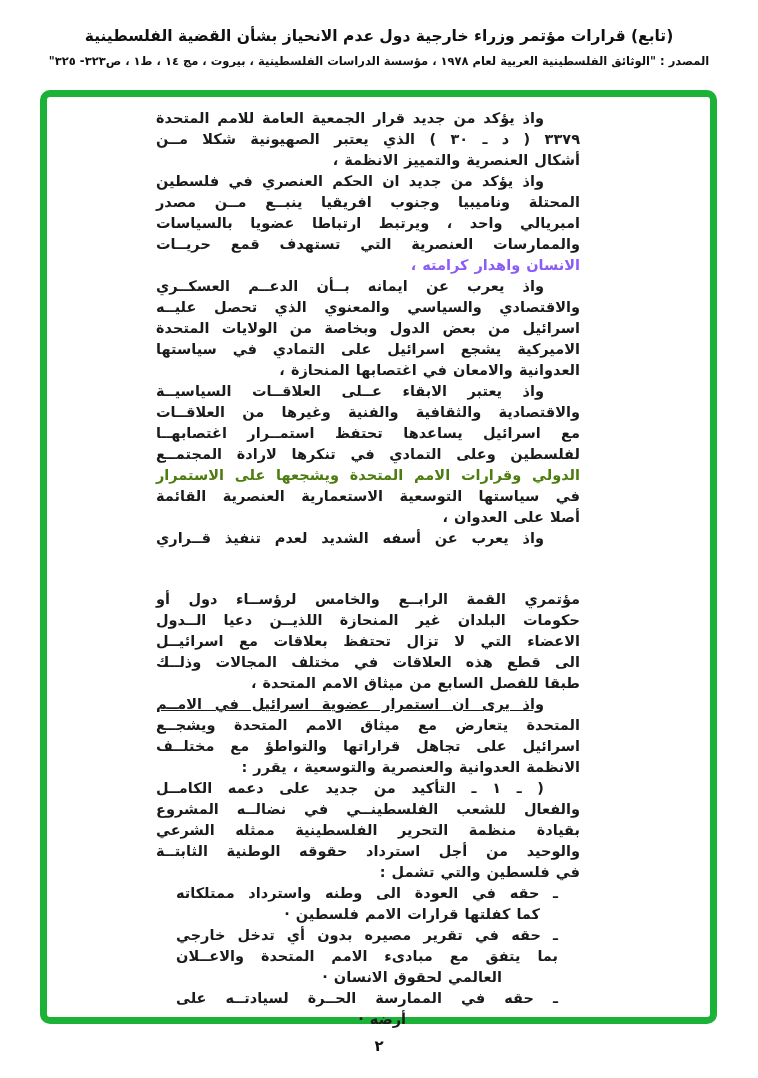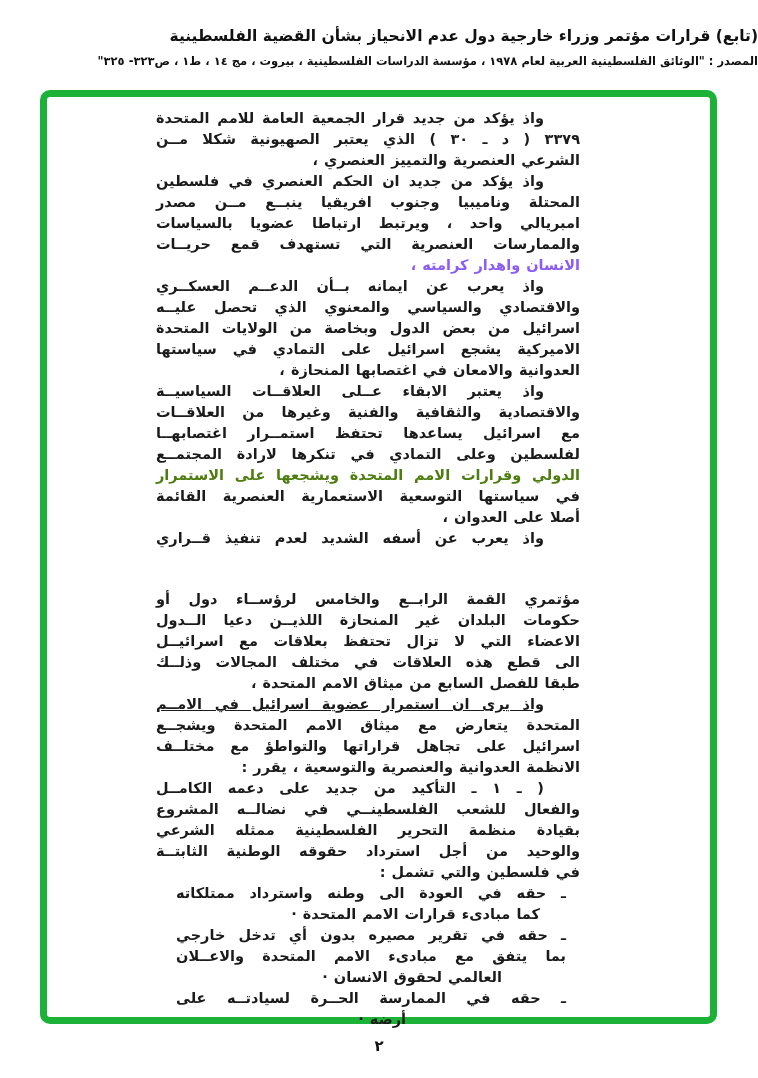--- a/index.html
+++ b/index.html
@@ -13,20 +13,21 @@
     width: 758px;
     height: 1078px;
     overflow: hidden;
     color: #1b1b1b;
   }
   .doc-header {
     position: absolute;
     top: 24px;
     left: 0;
     width: 758px;
+    text-align: center;
   }
   .doc-title {
     font-size: 15.5px;
     font-weight: 700;
     line-height: 24px;
     color: #111111;
   }
   .doc-source {
     margin-top: 6px;
     font-size: 11.5px;
@@ -60,21 +61,21 @@
     text-align-last: justify;
     word-spacing: 1px;
   }
   .doc-line.last {
     text-align-last: right;
   }
   .doc-line.plain.first {
     text-indent: 36px;
   }
   .doc-line.bullet {
-    margin-right: 14px;
+    margin-right: 22px;
     margin-left: 20px;
   }
   .doc-footer {
     position: absolute;
     top: 1036px;
     left: 0;
     width: 758px;
     text-align: center;
   }
   .page-number {
@@ -89,21 +90,21 @@
 <div class="doc-header">
   <div class="doc-title">(تابع)  قرارات مؤتمر وزراء خارجية دول عدم الانحياز بشأن القضية الفلسطينية</div>
   <div class="doc-source">المصدر : "الوثائق الفلسطينية العربية لعام ١٩٧٨ ،  مؤسسة الدراسات الفلسطينية ، بيروت ، مج ١٤ ، ط١ ، ص٣٢٣- ٣٢٥"</div>
 </div>
 
 <div class="doc-frame" style="border-color: rgb(27, 178, 55);"></div>
 
 <div class="doc-body">
     <div class="doc-line plain first" style="color: rgb(27, 27, 27);">واذ يؤكد من جديد قرار الجمعية العامة للامم المتحدة</div>
     <div class="doc-line plain" style="color: rgb(27, 27, 27);">٣٣٧٩ ( د ـ ٣٠ ) الذي يعتبر الصهيونية شكلا مــن</div>
-    <div class="doc-line plain last" style="color: rgb(27, 27, 27);">الشرعي العنصرية والتمييز العنصري ،</div>
+    <div class="doc-line plain last" style="color: rgb(27, 27, 27);">أشكال العنصرية والتمييز الانظمة ،</div>
     <div class="doc-line plain first" style="color: rgb(27, 27, 27);">واذ يؤكد من جديد ان الحكم العنصري في فلسطين</div>
     <div class="doc-line plain" style="color: rgb(27, 27, 27);">المحتلة وناميبيا وجنوب افريقيا ينبــع مــن مصدر</div>
     <div class="doc-line plain" style="color: rgb(27, 27, 27);">امبريالي واحد ، ويرتبط ارتباطا عضويا بالسياسات</div>
     <div class="doc-line plain" style="color: rgb(27, 27, 27);">والممارسات العنصرية التي تستهدف قمع حريــات</div>
     <div class="doc-line plain last" style="color: #8b5cf6;">الانسان واهدار كرامته ،</div>
     <div class="doc-line plain first" style="color: rgb(27, 27, 27);">واذ يعرب عن ايمانه بــأن الدعــم العسكــري</div>
     <div class="doc-line plain" style="color: rgb(27, 27, 27);">والاقتصادي والسياسي والمعنوي الذي تحصل عليــه</div>
     <div class="doc-line plain" style="color: rgb(27, 27, 27);">اسرائيل من بعض الدول وبخاصة من الولايات المتحدة</div>
     <div class="doc-line plain" style="color: rgb(27, 27, 27);">الاميركية يشجع اسرائيل على التمادي في سياستها</div>
     <div class="doc-line plain last" style="color: rgb(27, 27, 27);">العدوانية والامعان في اغتصابها المنحازة ،</div>
@@ -123,21 +124,21 @@
     <div class="doc-line plain first" style="color: rgb(27, 27, 27); text-decoration: underline;">واذ يرى ان استمرار عضوية اسرائيل في الامــم</div>
     <div class="doc-line plain" style="color: rgb(27, 27, 27);">المتحدة يتعارض مع ميثاق الامم المتحدة ويشجــع</div>
     <div class="doc-line plain" style="color: rgb(27, 27, 27);">اسرائيل على تجاهل قراراتها والتواطؤ مع مختلــف</div>
     <div class="doc-line plain last" style="color: rgb(27, 27, 27);">الانظمة العدوانية والعنصرية والتوسعية ، يقرر :</div>
     <div class="doc-line plain first" style="color: rgb(27, 27, 27);">( ـ ١ ـ التأكيد من جديد على دعمه الكامــل</div>
     <div class="doc-line plain" style="color: rgb(27, 27, 27);">والفعال للشعب الفلسطينــي في نضالــه المشروع</div>
     <div class="doc-line plain" style="color: rgb(27, 27, 27);">بقيادة منظمة التحرير الفلسطينية ممثله الشرعي</div>
     <div class="doc-line plain" style="color: rgb(27, 27, 27);">والوحيد من أجل استرداد حقوقه الوطنية الثابتــة</div>
     <div class="doc-line plain last" style="color: rgb(27, 27, 27);">في فلسطين والتي تشمل :</div>
     <div class="doc-line bullet first" style="color: rgb(27, 27, 27);">ـ حقه في العودة الى وطنه واسترداد ممتلكاته</div>
-    <div class="doc-line bullet last" style="margin-right: 40px; color: rgb(27, 27, 27);">كما مبادىء قرارات الامم المتحدة ·</div>
+    <div class="doc-line bullet last" style="margin-right: 40px; color: rgb(27, 27, 27);">كما كفلتها قرارات الامم فلسطين ·</div>
     <div class="doc-line bullet first" style="color: rgb(27, 27, 27);">ـ حقه في تقرير مصيره بدون أي تدخل خارجي</div>
     <div class="doc-line bullet" style="color: rgb(27, 27, 27);">بما يتفق مع مبادىء الامم المتحدة والاعــلان</div>
     <div class="doc-line bullet last" style="margin-right: 78px; color: rgb(27, 27, 27);">العالمي لحقوق الانسان ·</div>
     <div class="doc-line bullet first" style="color: rgb(27, 27, 27);">ـ حقه في الممارسة الحــرة لسيادتــه على</div>
     <div class="doc-line bullet last" style="margin-right: 174px; color: rgb(27, 27, 27);">أرضه ·</div>
   </div>
 
 <div class="doc-footer">
   <span class="page-number">٢</span>
 </div>

